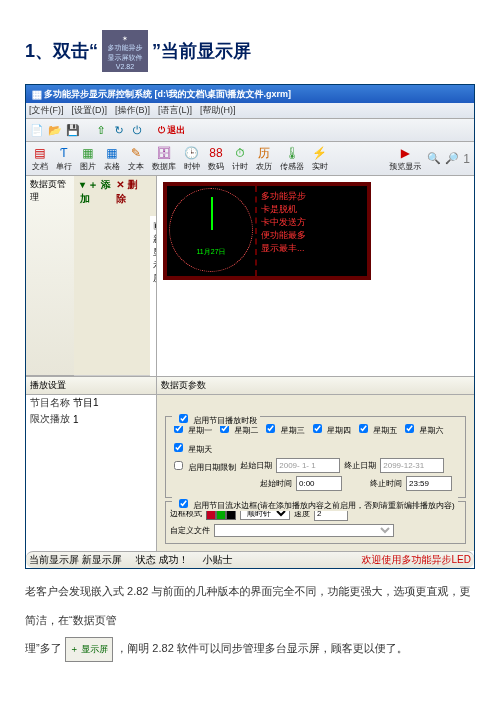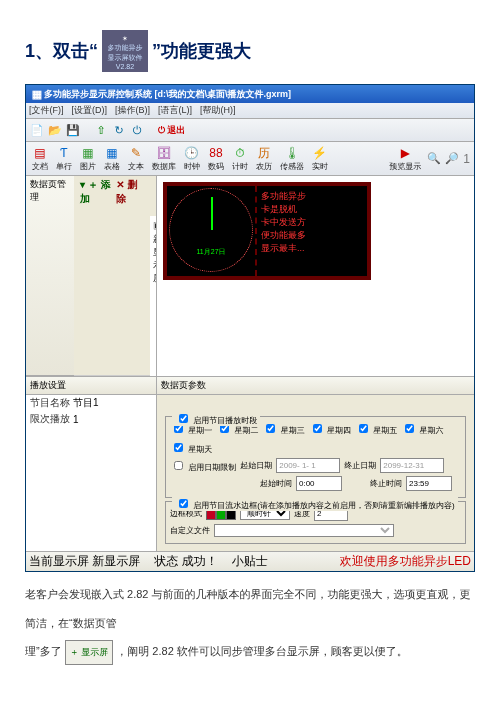--- a/index.html
+++ b/index.html
@@ -227,23 +227,24 @@
     font-size: 8px;
     border: 1px solid #888;
     background: #fff;
     padding: 0 2px;
     height: 13px;
   }
   .statusbar {
     background: linear-gradient(#f4f4ef, #e6e5da);
     border-top: 1px solid #aaa;
     display: flex;
-    font-size: 12px;
+    font-size: 10px;
     padding: 1px 3px;
     gap: 14px;
+    border-radius: 7px;
   }
   .status-right { margin-left: auto; color: #c00; }
   .doc-para {
     font-size: 11px;
     color: #333;
     line-height: 2.6;
     margin-top: 8px;
   }
   .screen-btn {
     display: inline-block;
@@ -261,21 +262,21 @@
 <body>
 
 <div class="doc-heading">
   <span>1、双击“</span>
   <span class="desktop-icon">
     <span style="color:#fff">✶</span>
     <span>多功能异步</span>
     <span>显示屏软件</span>
     <span>V2.82</span>
   </span>
-  <span>”功能更强大</span>
+  <span>”当前显示屏</span>
 </div>
 
 <div class="app-window">
 
   <div class="titlebar">
     <span class="small-ico">▦</span>
     <span>多功能异步显示屏控制系统 [d:\我的文档\桌面\播放文件.gxrm]</span>
   </div>
 
   <div class="menubar">

